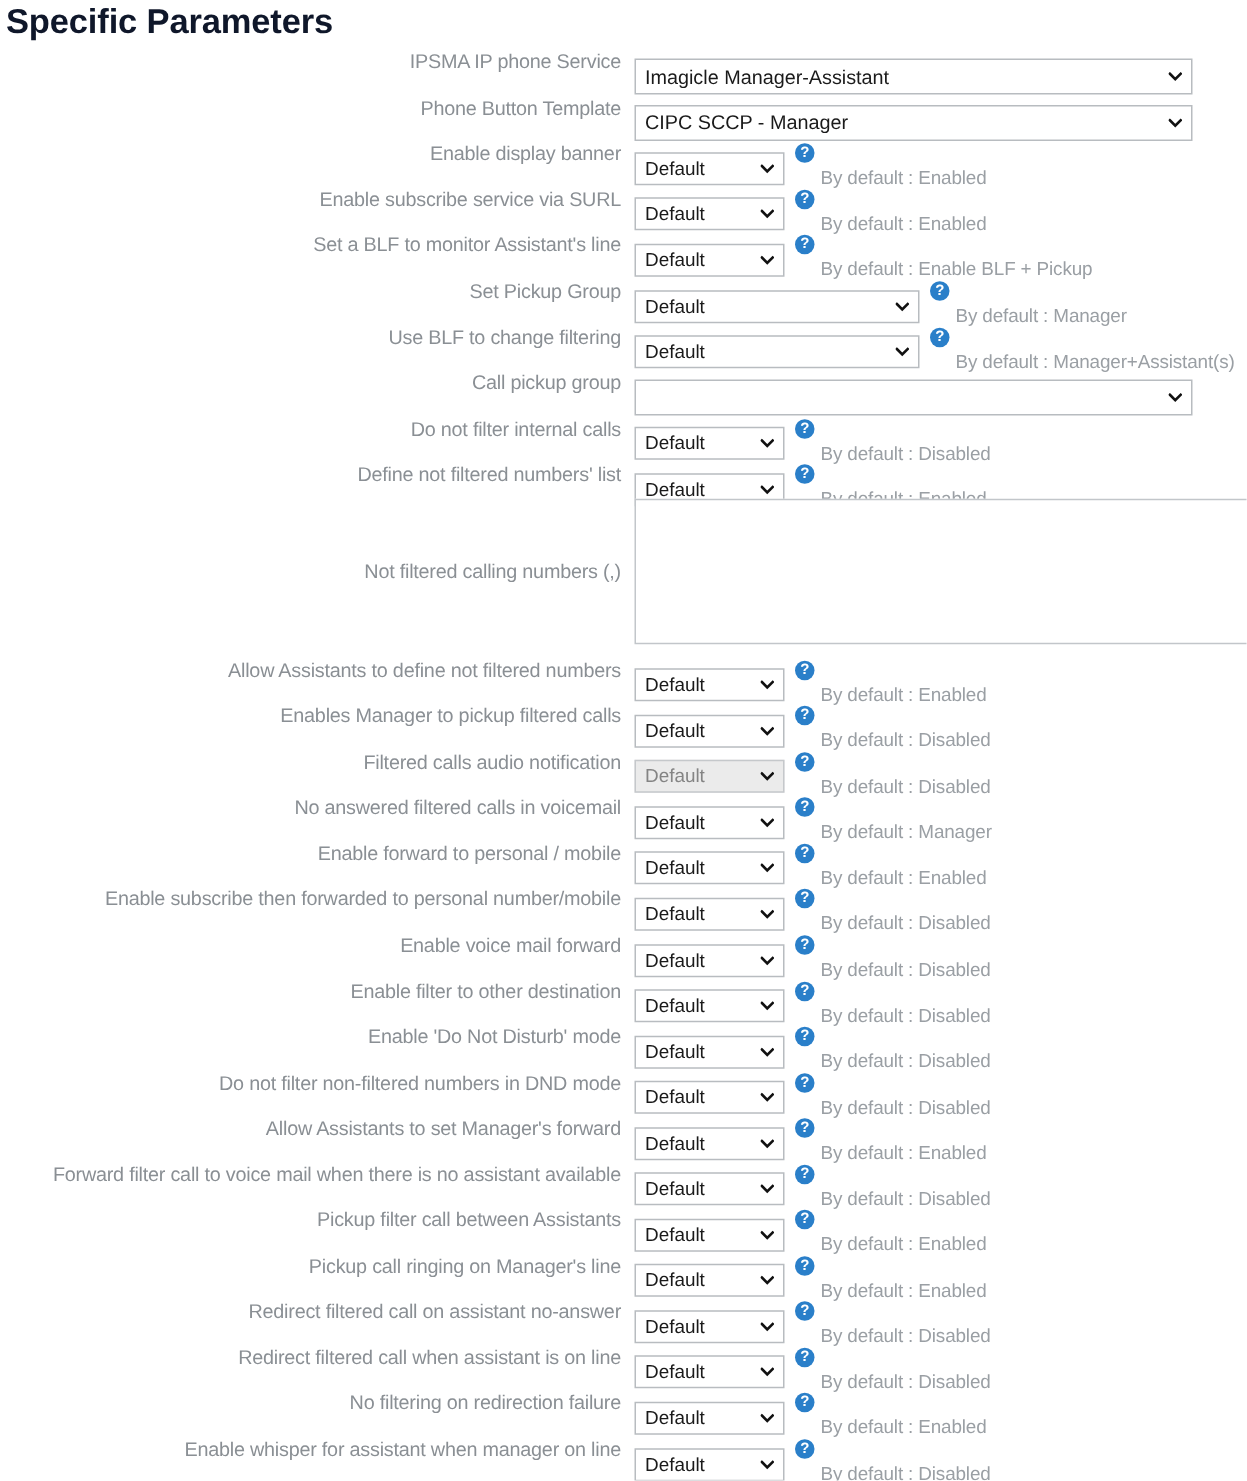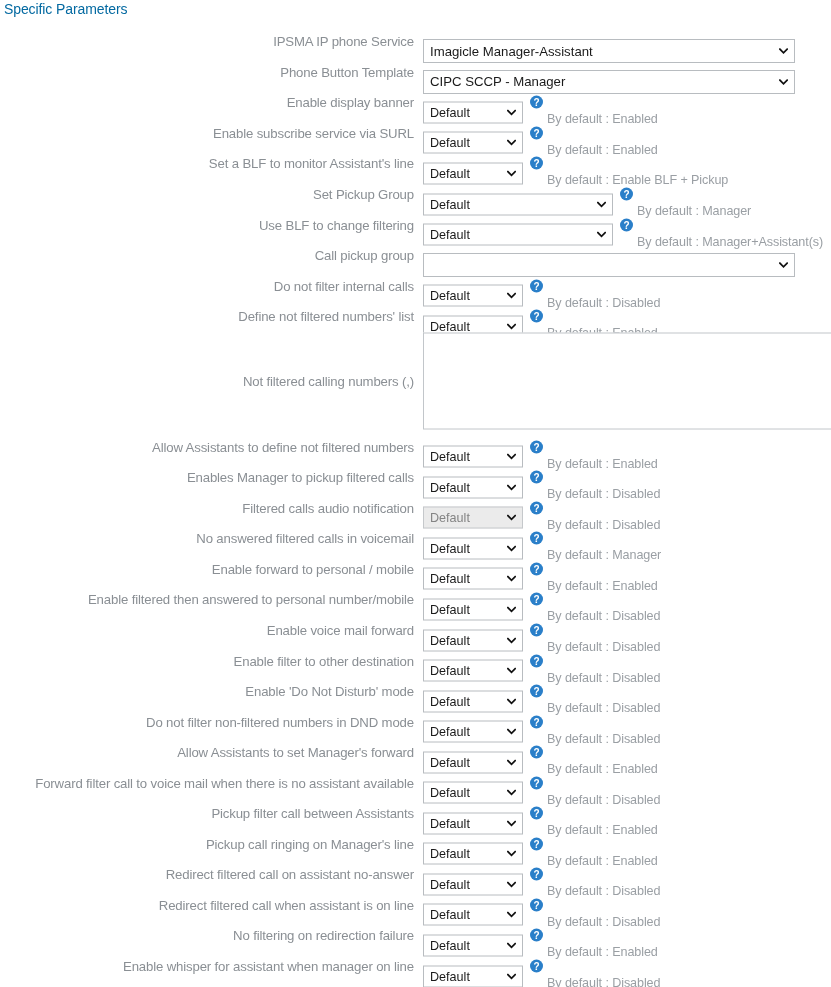--- a/index.html
+++ b/index.html
@@ -16,23 +16,23 @@
   }
   #page {
     position: relative;
     width: 831px;
     height: 987px;
   }
   .page-title {
     position: absolute;
     left: 4px;
     top: 1px;
-    font-size: 14px;
-    font-weight: normal;
-    color: #0369a1;
+    font-size: 23px;
+    font-weight: bold;
+    color: #0f172a;
     letter-spacing: -0.1px;
     white-space: nowrap;
   }
   .form {
     position: absolute;
     left: 0;
     top: 26px;
     width: 734px;
   }
   .row {
@@ -387,21 +387,21 @@
               </svg>
             </span>
           </div>
           <div class="hint">
             <span class="help-icon">?</span>
             <span class="hint-text">By default : Enabled</span>
           </div>
         </div>
       </div>
       <div class="row">
-        <div class="label">Enable filtered then answered to personal number/mobile</div>
+        <div class="label">Enable subscribe then forwarded to personal number/mobile</div>
         <div class="ctrl-wrap">
           <div class="sel narrow">
             <span>Default</span>
             <span class="caret">
               <svg width="9" height="9" viewBox="0 0 10 10">
                 <path d="M1 3 L5 7 L9 3" stroke="#111" stroke-width="2" fill="none" stroke-linecap="square"></path>
               </svg>
             </span>
           </div>
           <div class="hint">

